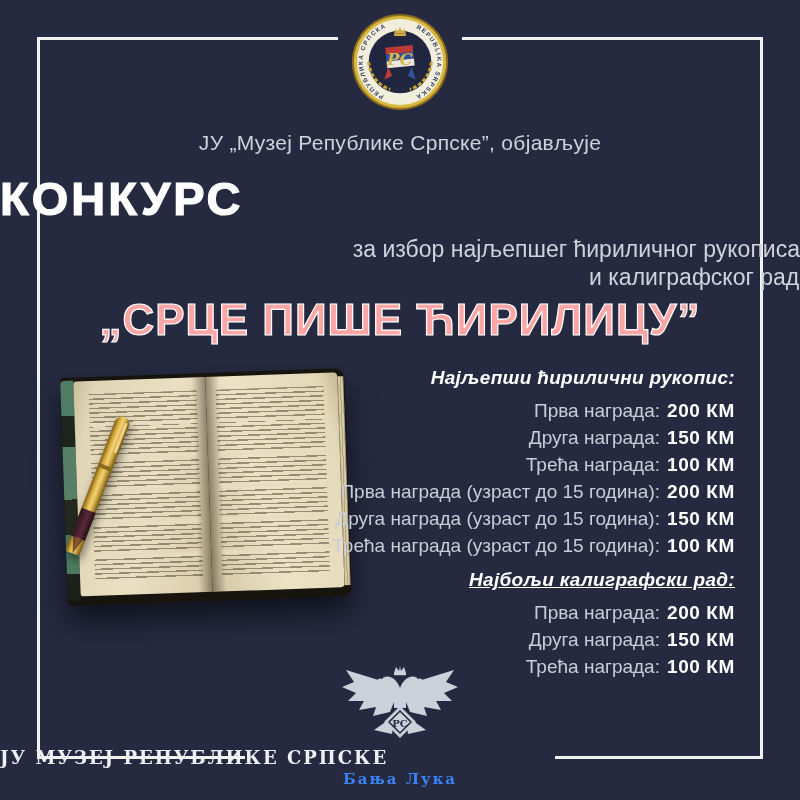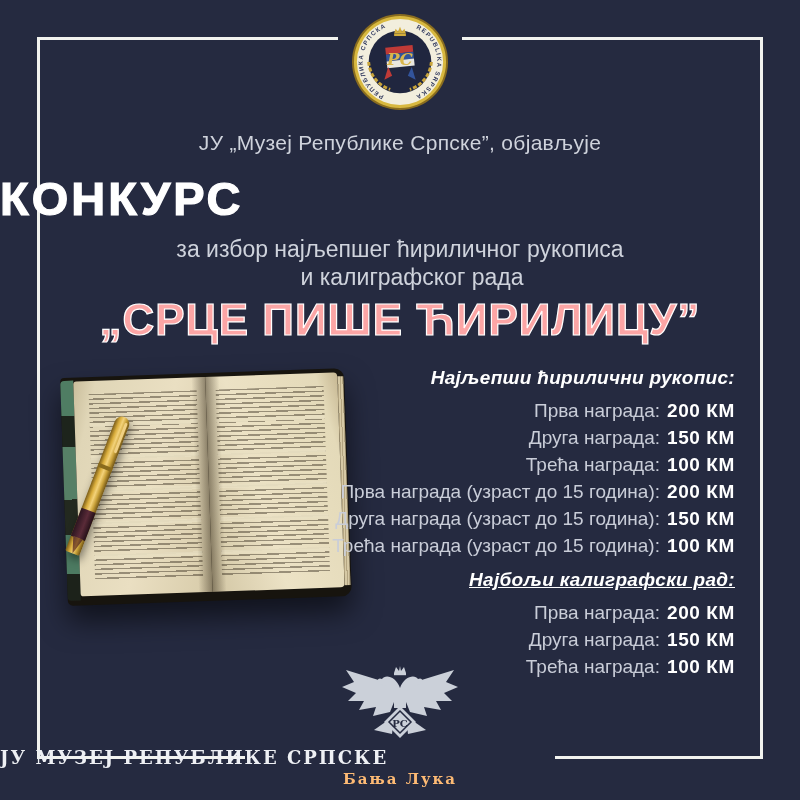--- a/index.html
+++ b/index.html
@@ -12,21 +12,21 @@
          border:3px solid #f2f3ef;box-sizing:border-box;}
   .frame-gap{position:absolute;background:#252a40;}
   .gap-top{left:338px;top:30px;width:124px;height:16px;}
   .gap-bottom{left:245px;top:750px;width:310px;height:18px;}
 
   
   .publisher{position:absolute;left:0;top:131px;width:100%;text-align:center;
              color:#cfd3dc;font-size:21px;letter-spacing:.3px;}
   .title{position:absolute;left:0;top:171px;width:100%;text-align:left;color:#ffffff;
          font-size:47px;font-weight:bold;letter-spacing:3px;-webkit-text-stroke:1.2px #ffffff;}
-  .sub{position:absolute;left:0;width:100%;text-align:center;color:#cfd3dc;font-size:23px;}
+  .sub{position:absolute;left:0;width:100%;text-align:right;color:#cfd3dc;font-size:23px;}
   .sub1{top:236px;}
   .sub2{top:264px;padding-left:12px;}
   .slogan{position:absolute;left:0;top:295px;width:100%;text-align:center;color:#fca5a5;
           font-size:44px;font-weight:bold;letter-spacing:1px;-webkit-text-stroke:1.2px #ffffff;}
 
   
   .prizes{position:absolute;top:366px;right:65px;width:480px;text-align:right;
           color:#c9cdd8;font-size:19px;}
   .prize-heading{color:#ffffff;font-weight:bold;font-style:italic;font-size:19px;
                  letter-spacing:.3px;margin-bottom:7px;line-height:24px;}
@@ -35,21 +35,21 @@
   .pvalue{color:#ffffff;font-weight:bold;margin-left:7px;letter-spacing:.6px;margin-top:23px;}
 
   
   .summary{position:absolute;left:72px;top:611px;text-align:left;color:#c9cdd8;font-size:19px;}
   .summary .prize-row{height:27px;line-height:27px;}
 
   
   .eagle{position:absolute;left:338px;top:664px;width:124px;height:76px;}
   .footer-org{position:absolute;left:0;top:747px;width:100%;text-align:left;color:#eef0f4;
               font-family:"DejaVu Serif",serif;font-weight:bold;font-size:18px;letter-spacing:2px;}
-  .footer-city{position:absolute;left:0;top:770px;width:100%;text-align:center;color:#fdba74;
+  .footer-city{position:absolute;left:0;top:770px;width:100%;text-align:center;color:#3b82f6;
                font-family:"DejaVu Serif",serif;font-weight:bold;font-size:15px;letter-spacing:2px;}
 
   
   .seal{position:absolute;left:351px;top:13px;width:98px;height:98px;}
 
   
   .book{position:absolute;left:64px;top:373px;width:284px;height:228px;transform:rotate(-2deg);}
   .book-cover{position:absolute;inset:0;background:#17140e;border-radius:4px 10px 10px 5px;
               box-shadow:0 16px 28px rgba(0,0,0,.55);}
   .book-spine-green{position:absolute;left:0;top:3px;width:13px;height:220px;border-radius:4px 0 0 4px;

